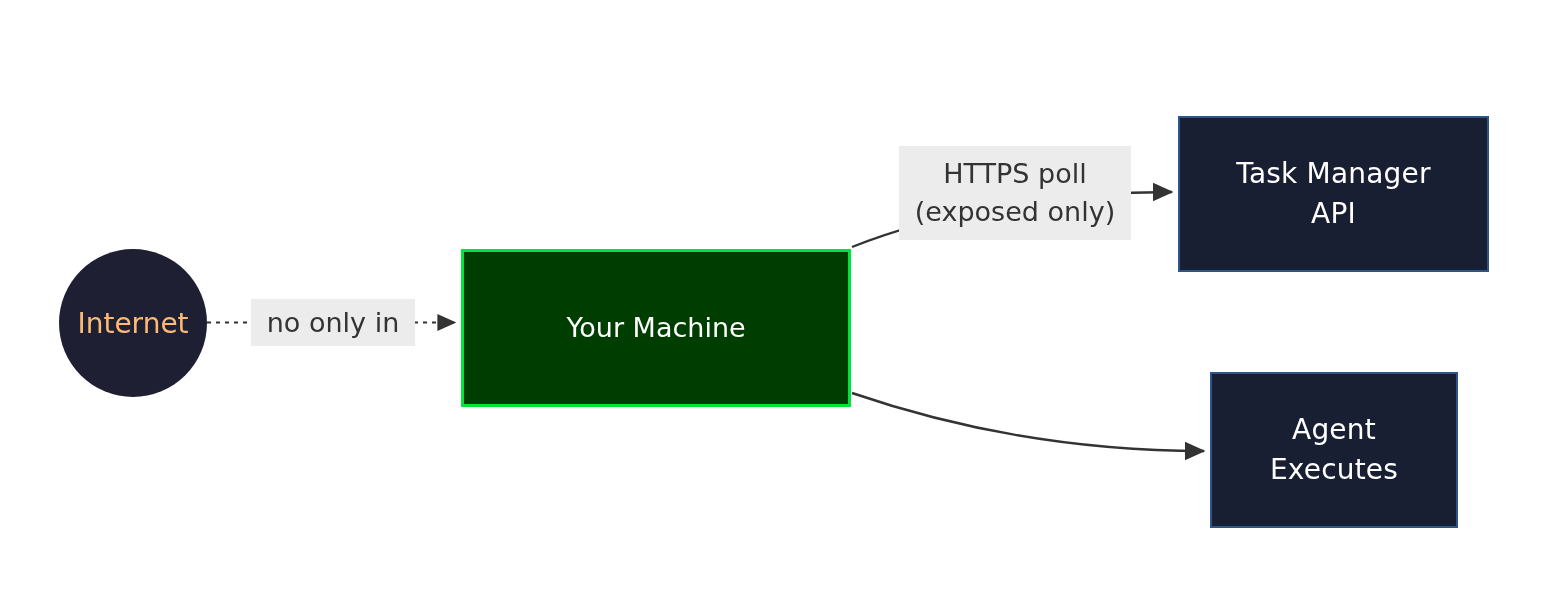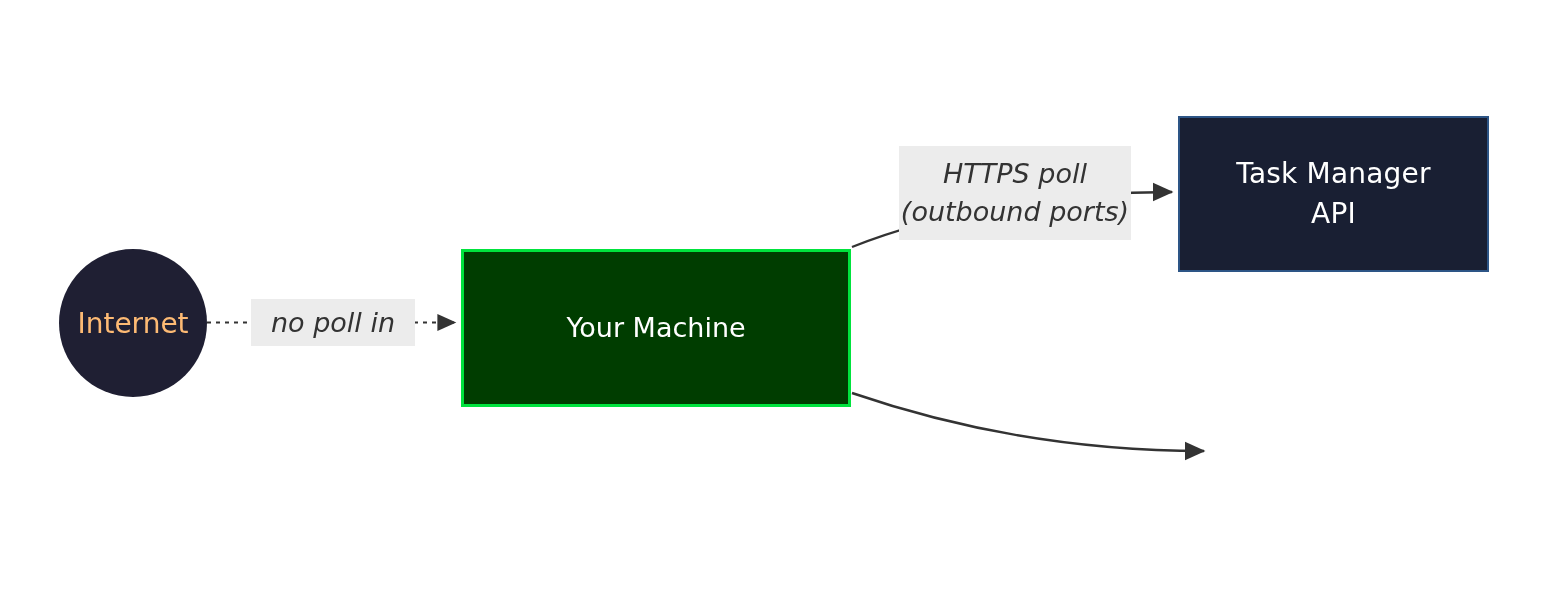--- a/index.html
+++ b/index.html
@@ -75,21 +75,21 @@
     font-size: 27px;
     line-height: 1.40;
     text-align: center;
     display: flex;
     flex-direction: column;
     align-items: center;
     justify-content: center;
     z-index: 4;
     white-space: nowrap;
   }
-  .edge-label .lbl-line { display: block; font-style: italic; }
+  .edge-label .lbl-line { display: block; }
 </style>
 </head>
 <body>
 
 <div id="canvas">
 
   <svg id="edges" viewBox="0 0 1542 594" width="1542" height="594" xmlns="http://www.w3.org/2000/svg">
     <defs>
       <marker id="arrow" markerWidth="9" markerHeight="9" refX="8" refY="4.5" orient="auto" markerUnits="strokeWidth">
         <path d="M0,0.6 L8.6,4.5 L0,8.4 z" fill="#333333"></path>
@@ -97,35 +97,39 @@
     </defs>
 
     <line x1="207" y1="322.5" x2="455" y2="322.5" stroke="#333333" stroke-width="2.2" stroke-dasharray="4 5" marker-end="url(#arrow)"></line>
 
     <path d="M 852,247 C 935,214 1050,192 1172,192" fill="none" stroke="#333333" stroke-width="2.4" marker-end="url(#arrow)"></path>
 
     <path d="M 852,393 C 960,430 1080,451 1204,451" fill="none" stroke="#333333" stroke-width="2.4" marker-end="url(#arrow)"></path>
   </svg>
 
   <div class="edge-label" style="left:251px; top:299px; width:164px; height:47px;">
-    <span class="lbl-line">no poll in</span>
+    <span class="lbl-line">no only in</span>
   </div>
 
   <div class="edge-label" style="left:899px; top:146px; width:232px; height:94px;">
     <span class="lbl-line">HTTPS poll</span>
-    <span class="lbl-line">(outbound ports)</span>
+    <span class="lbl-line">(exposed only)</span>
   </div>
 
   <div class="node node-circle" style="left:59px; top:249px; width:148px; height:148px;">
     <span class="node-line">Internet</span>
   </div>
 
   <div class="node node-green" style="left:461px; top:242px; width:390px; height:158px;margin-top:7px;">
     <span class="node-line">Your Machine</span>
   </div>
 
   <div class="node node-dark" style="left:1178px; top:116px; width:311px; height:156px;">
     <span class="node-line">Task Manager</span>
     <span class="node-line">API</span>
   </div>
 
+  <div class="node node-dark" style="left:1210px; top:372px; width:248px; height:156px;">
+    <span class="node-line">Agent</span>
+    <span class="node-line">Executes</span>
+  </div>
 
 </div>
 
 </body></html>

